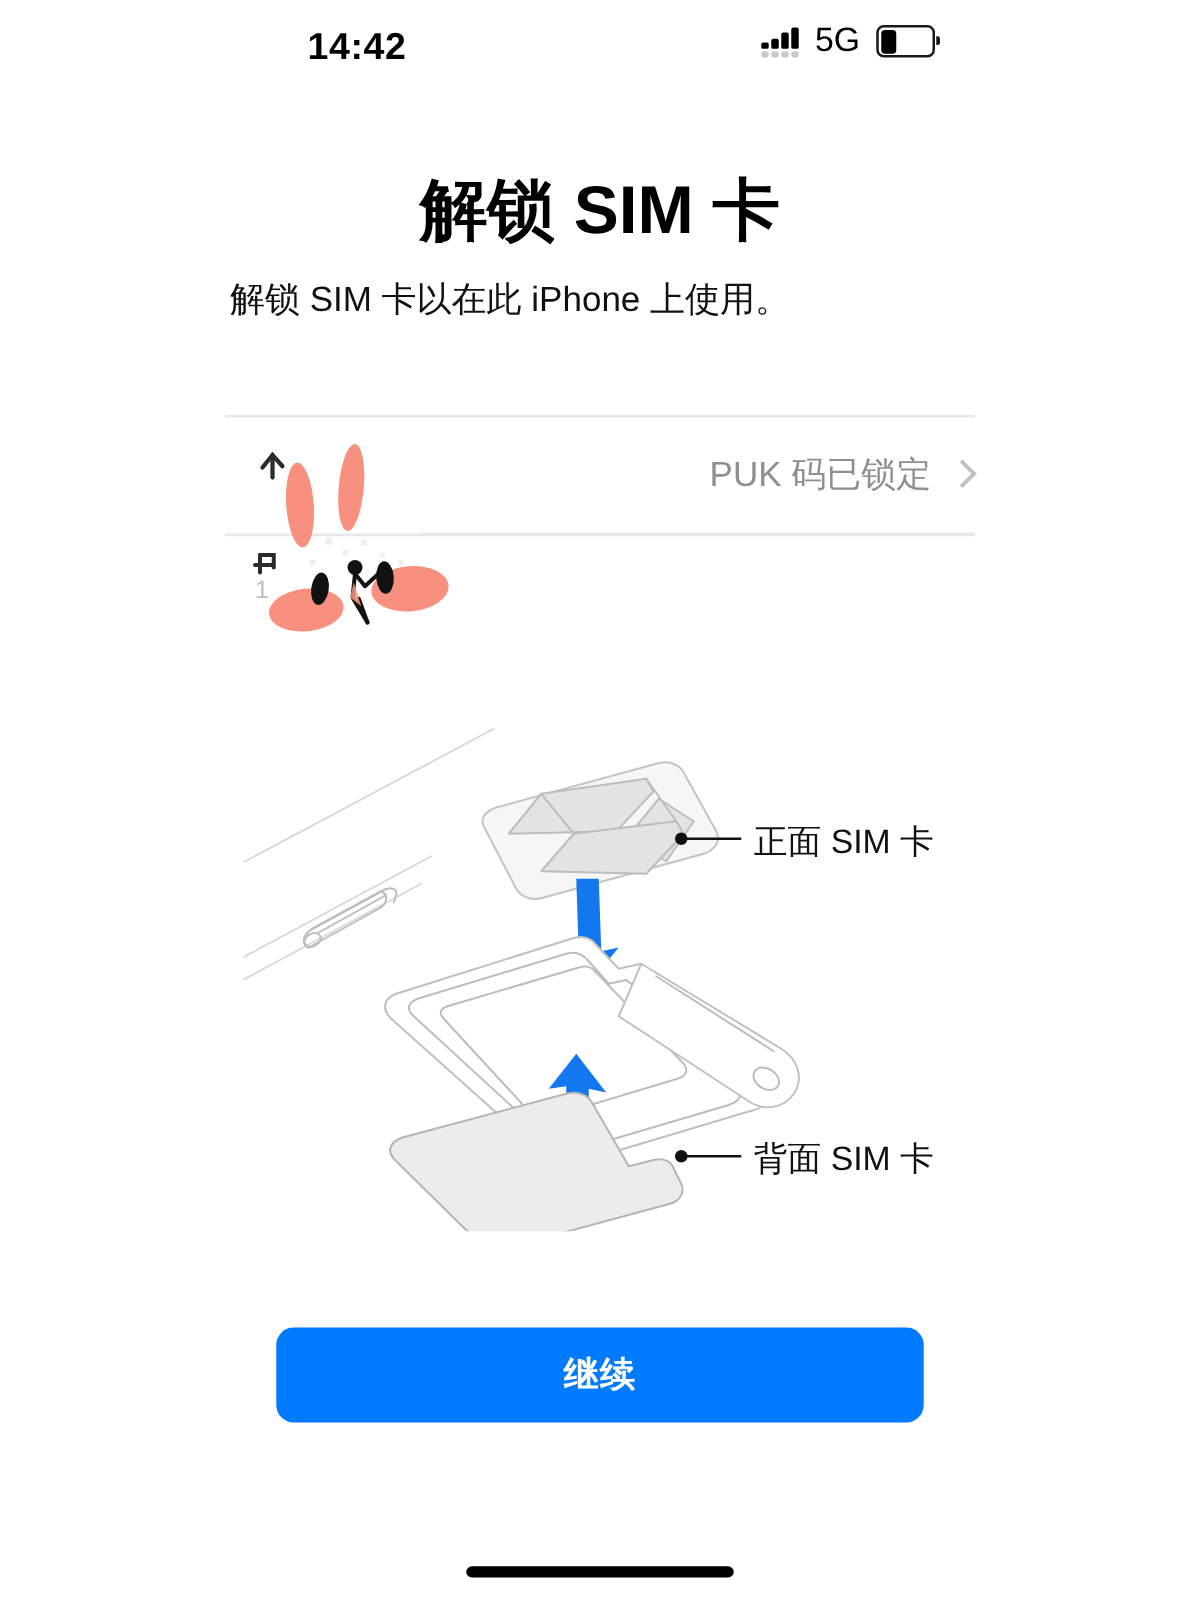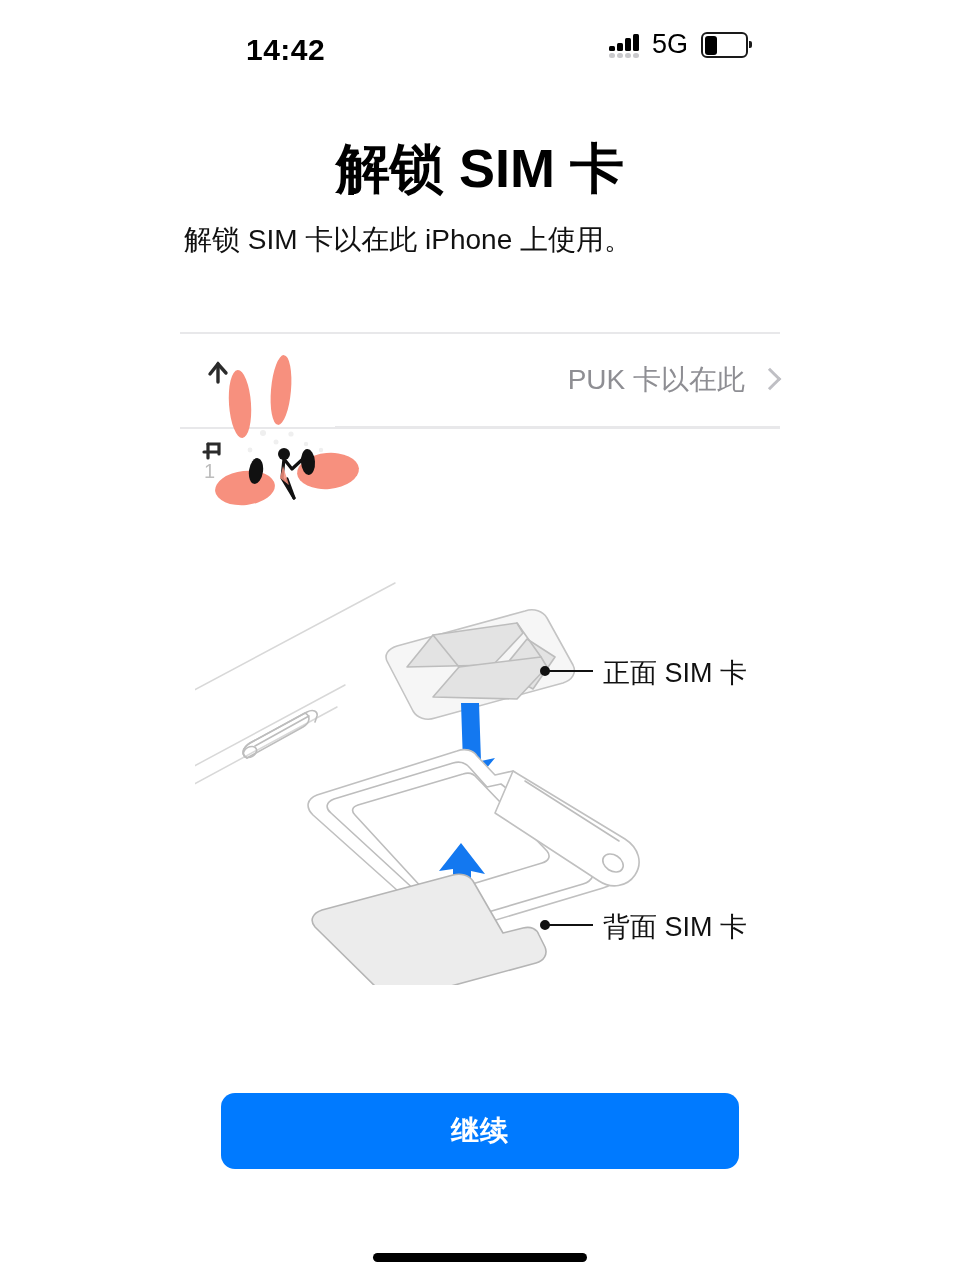--- a/index.html
+++ b/index.html
@@ -15,21 +15,20 @@
     font-family: "Liberation Sans", "DejaVu Sans", sans-serif;
     -webkit-font-smoothing: antialiased;
   }
 
   
   .status-bar {
     position: absolute;
     top: 0; left: 0;
     width: 960px;
     height: 74px;
-    margin-top: 12px;
   }
   .status-time {
     position: absolute;
     left: 246px;
     top: 22px;
     font-size: 30px;
     font-weight: bold;
     letter-spacing: 0.5px;
     color: #000;
     line-height: 32px;
@@ -195,21 +194,20 @@
     height: 76px;
     border: none;
     border-radius: 14px;
     color: #fff;
     font-size: 28px;
     font-weight: bold;
     font-family: "Liberation Sans", "DejaVu Sans", sans-serif;
     letter-spacing: 1px;
     cursor: pointer;
     padding: 0;
-    margin-top: 31px;
   }
 
   
   .home-indicator {
     position: absolute;
     left: 50%;
     transform: translateX(-50%);
     bottom: 18px;
     width: 214px;
     height: 9px;
@@ -244,21 +242,21 @@
 
 <div class="title">解锁 SIM 卡</div>
 <div class="subtitle">解锁 SIM 卡以在此 iPhone 上使用。</div>
 
 <div class="sim-list">
 
   <div class="sep"></div>
 
   <div class="sim-row">
     <span class="row-label"></span>
-    <span class="row-value">PUK 卡以在此</span>
+    <span class="row-value">PUK 码已锁定</span>
     <span class="chev"></span>
   </div>
 
   <div class="sep inset"></div>
 
 
   <div class="sep"></div>
 </div>
 
 <svg class="sticker" viewBox="0 0 185 185">

